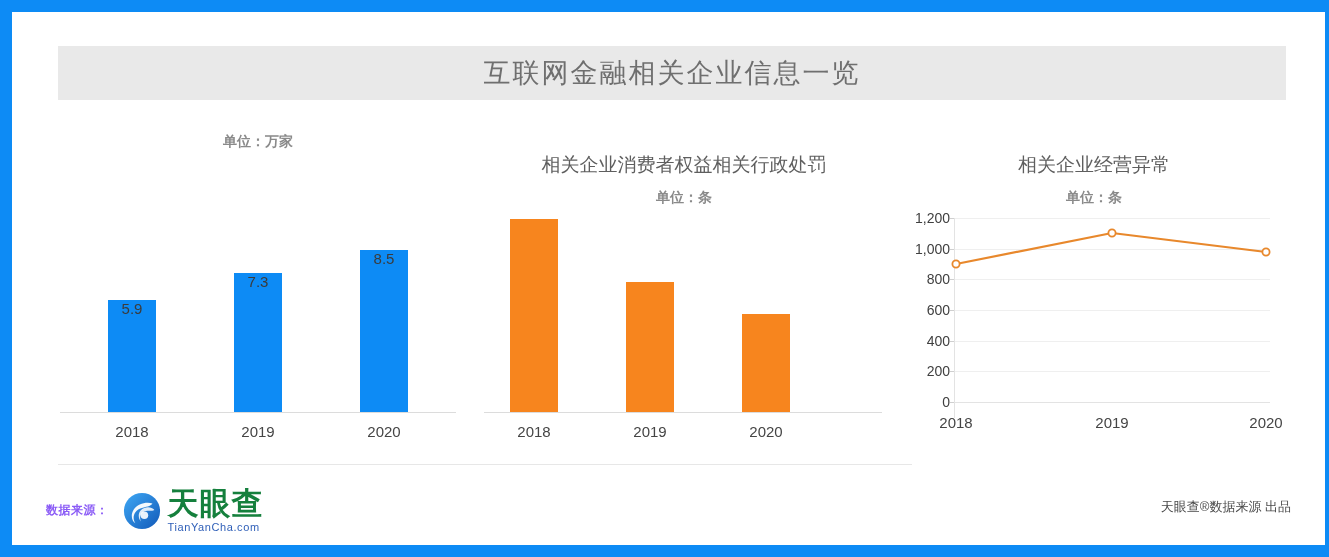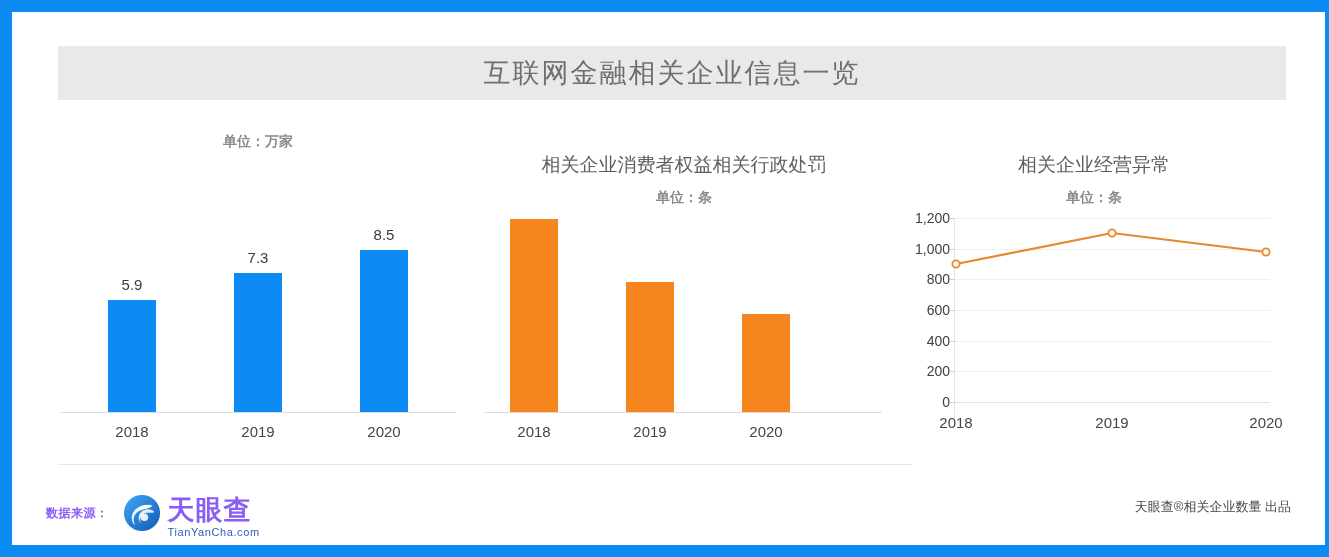--- a/index.html
+++ b/index.html
@@ -104,20 +104,21 @@
     bottom: 0;
   }
   .bar-blue { background: #0d8bf5; }
   .bar-orange { background: #f7851e; }
   .bar-label {
     position: absolute;
     text-align: center;
     font-size: 15px;
     color: #3b3b3b;
     font-weight: 400;
+    margin-top: 24px;
   }
   .bar-label-hidden { color: #fdfdfd; }
   .x-label {
     position: absolute;
     text-align: center;
     font-size: 15px;
     color: #454545;
     font-weight: 400;
   }
 
@@ -193,26 +194,25 @@
     width: 38px;
     height: 38px;
     margin-right: 7px;
   }
   .logo-text-wrap {
     display: flex;
     flex-direction: column;
     justify-content: center;
   }
   .logo-cn {
-    font-size: 27px;
+    font-size: 31px;
     font-weight: bold;
-    color: #8b5cf6;
+    color: #15803d;
     line-height: 1;
     letter-spacing: 1px;
-    margin-top: 9px;
   }
   .logo-en {
     font-size: 11px;
     font-weight: normal;
     color: #2f5fb8;
     letter-spacing: .6px;
     margin-top: 2px;
   }
   .footer-right {
     position: absolute;
@@ -343,17 +343,17 @@
             <path d="M31 12 C25 10 15 12 11 19 C8 24 9 30 13 33 C9 27 12 19 19 17 C24 15.5 29 15 31 12 Z" fill="#ffffff" opacity="0.95"></path>
             <path d="M33 19 C30 15 23 15 19 19 C15.5 22.5 16 28 19 31 C16.5 26.5 19 21 24 20 C28 19.2 31.5 20.5 33 19 Z" fill="#ffffff" opacity="0.85"></path>
             <circle cx="22.5" cy="24.5" r="4" fill="#ffffff" opacity="0.9"></circle>
           </svg>
           <span class="logo-text-wrap">
             <span class="logo-cn">天眼查</span>
             <span class="logo-en">TianYanCha.com</span>
           </span>
         </span>
       </div>
-      <div class="footer-right">天眼查®相关企业数量 出品</div>
+      <div class="footer-right">天眼查®数据来源 出品</div>
     </div>
 
   </div>
 </div>
 
 </body></html>

